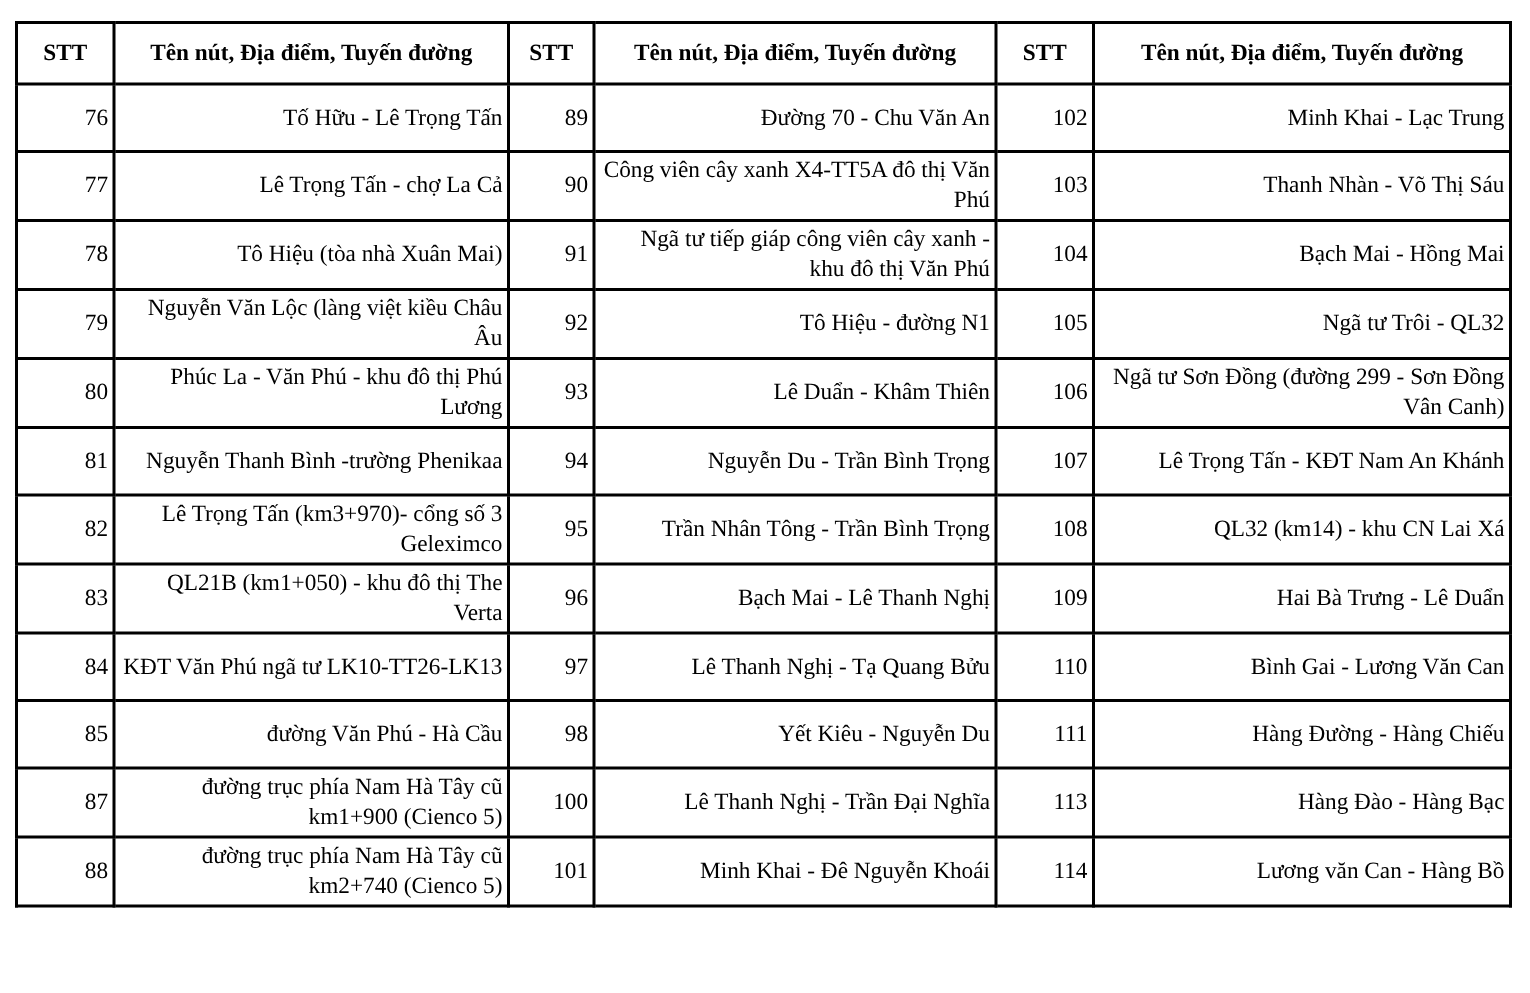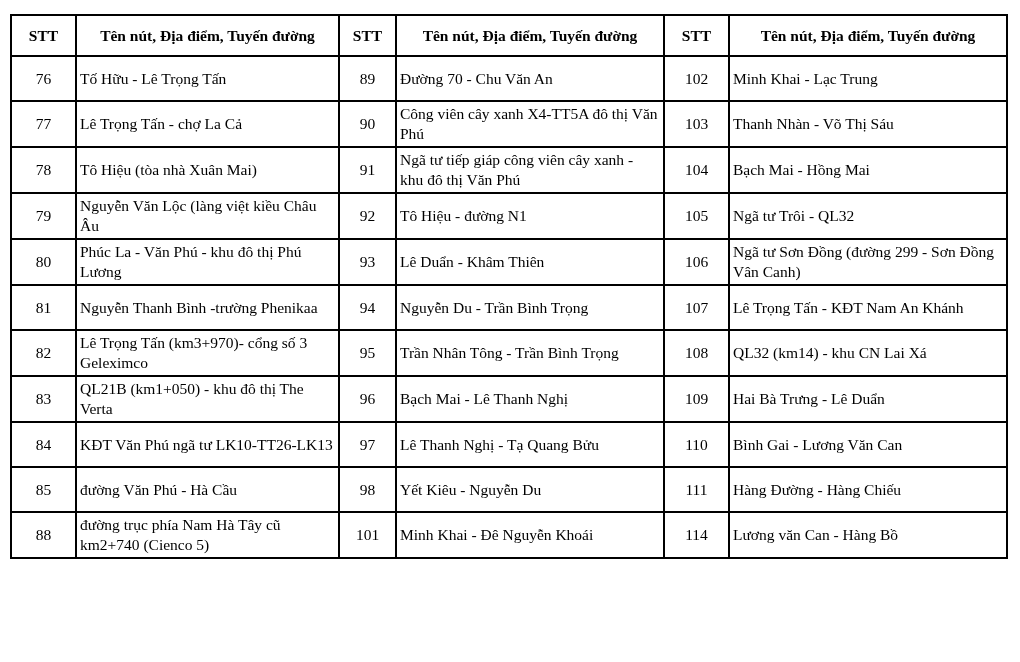--- a/index.html
+++ b/index.html
@@ -38,24 +38,24 @@
     padding: 2px 3px;
   }
   table.node-table thead tr { height: 41px; }
   table.node-table tbody tr { height: 45px; }
   th.stt-h, th.name-h {
     font-weight: bold;
     font-size: 16px;
     text-align: center;
   }
   td.stt {
-    text-align: center;
+    text-align: right;
   }
   td.route {
-    text-align: left;
+    text-align: right;
     padding-left: 5px;
     padding-right: 2px;
     margin-left: 22px;
   }
 </style>
 </head>
 <body>
 
 <div class="page">
   <table class="node-table">
@@ -152,20 +152,28 @@
         </tr>
         <tr>
           <td class="stt">85</td>
           <td class="route">đường Văn Phú - Hà Cầu</td>
           <td class="stt">98</td>
           <td class="route">Yết Kiêu - Nguyễn Du</td>
           <td class="stt">111</td>
           <td class="route">Hàng Đường - Hàng Chiếu</td>
         </tr>
         <tr>
+          <td class="stt">87</td>
+          <td class="route">đường trục phía Nam Hà Tây cũ km1+900 (Cienco 5)</td>
+          <td class="stt">100</td>
+          <td class="route">Lê Thanh Nghị - Trần Đại Nghĩa</td>
+          <td class="stt">113</td>
+          <td class="route">Hàng Đào - Hàng Bạc</td>
+        </tr>
+        <tr>
           <td class="stt">88</td>
           <td class="route">đường trục phía Nam Hà Tây cũ km2+740 (Cienco 5)</td>
           <td class="stt">101</td>
           <td class="route">Minh Khai - Đê Nguyễn Khoái</td>
           <td class="stt">114</td>
           <td class="route">Lương văn Can - Hàng Bồ</td>
         </tr>
       </tbody>
   </table>
 </div>

